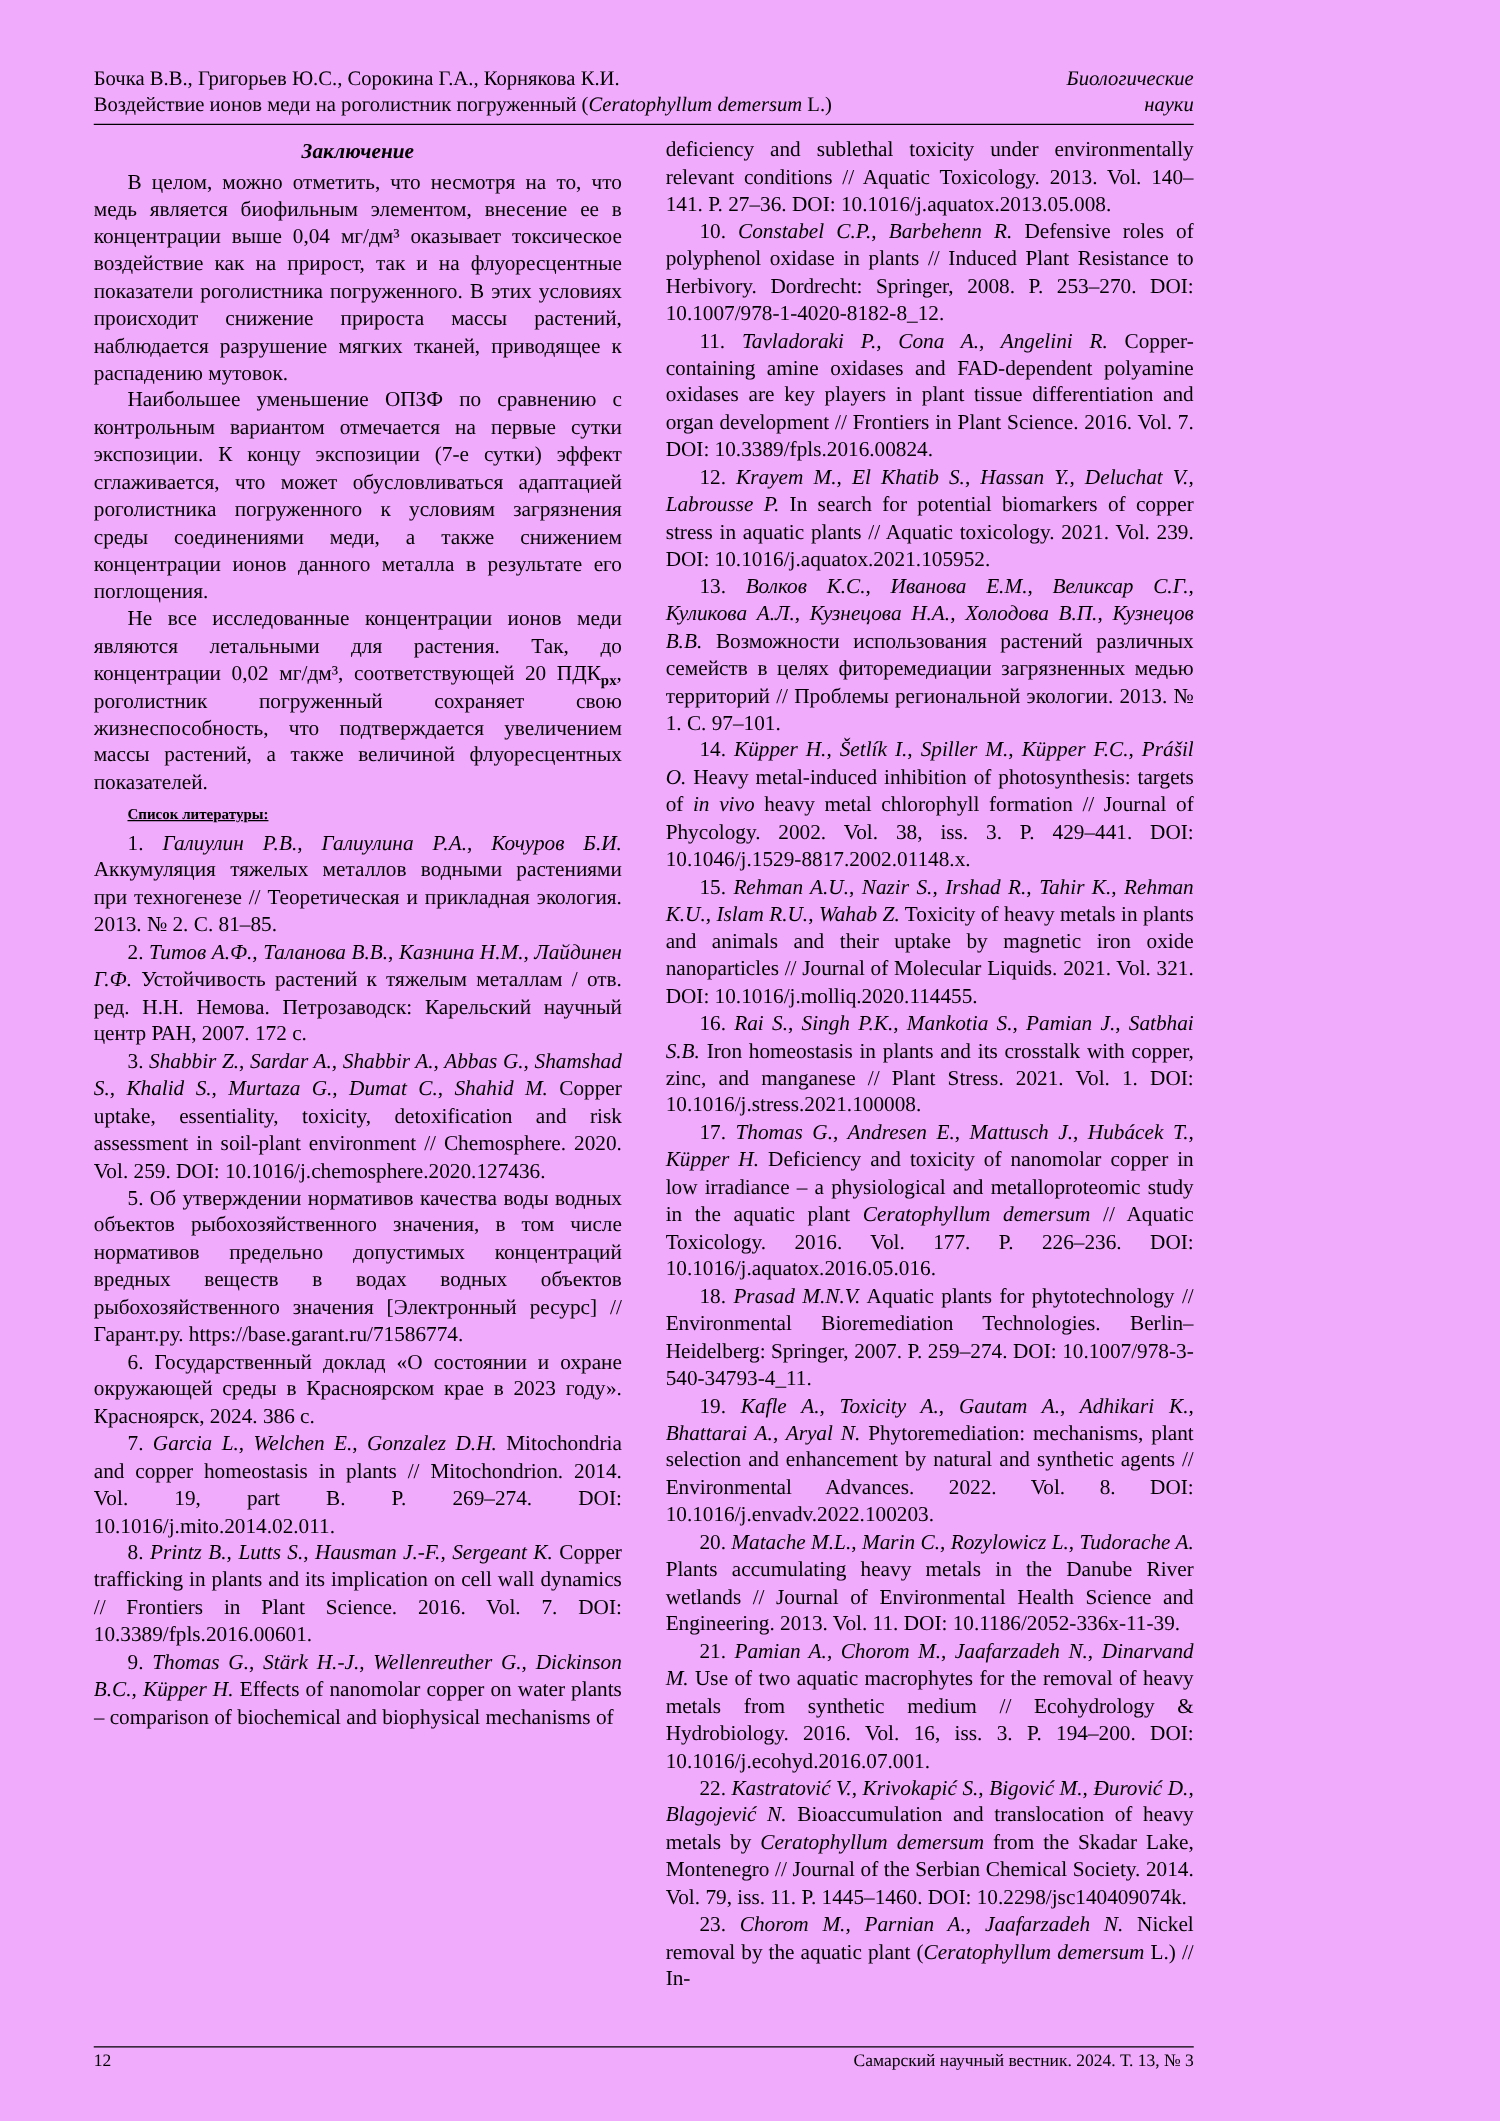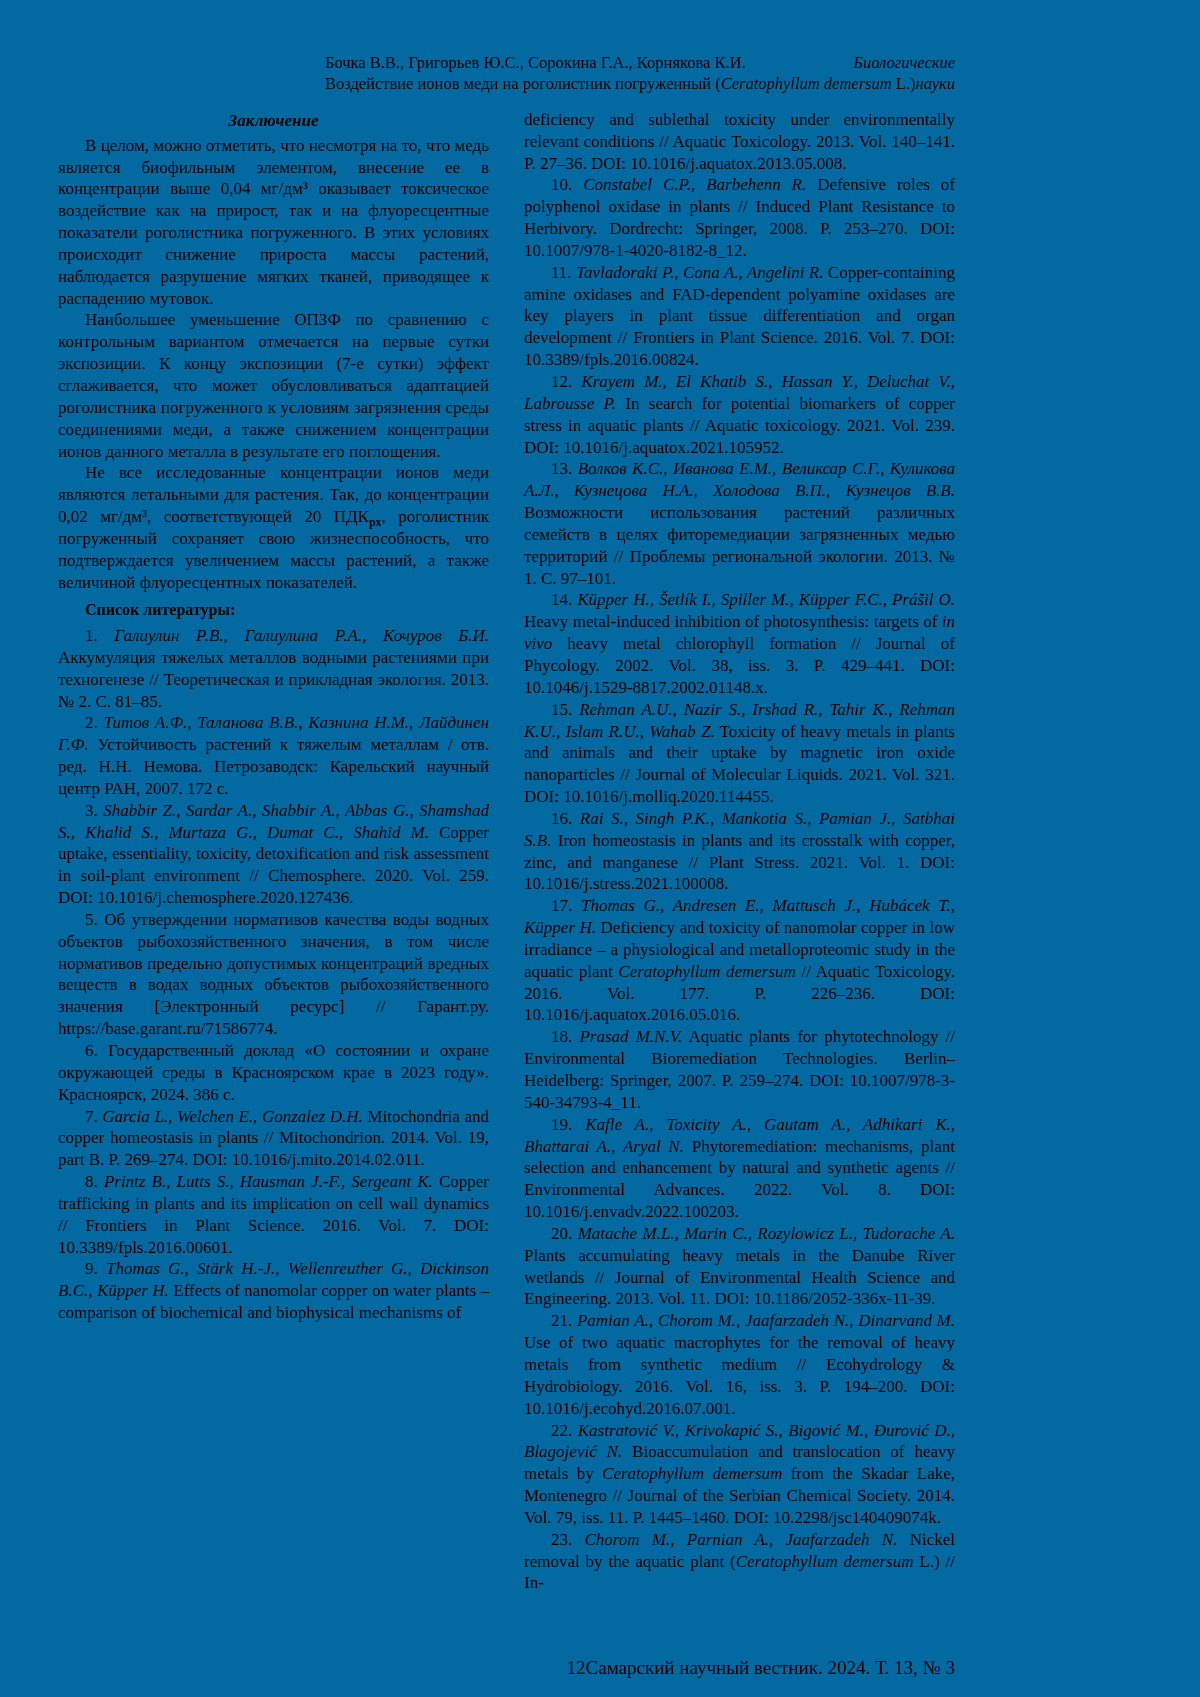--- a/index.html
+++ b/index.html
@@ -1,29 +1,28 @@
 <!DOCTYPE html>
 <html lang="ru"><head>
 <meta charset="utf-8">
 <style>
   html, body { margin: 0; padding: 0; background: #ffffff; }
   .page {
     width: 1200px;
     height: 1697px;
     box-sizing: border-box;
-    padding: 52px 245px 17px 75px;
-    background: #0369a1;
+    padding: 52px 245px 38px 75px;
+    background: #f0abfc;
     color: #000000;
     font-family: "Liberation Serif", "DejaVu Serif", serif;
     font-size: 17px;
     line-height: 1.285;
     display: flex;
     flex-direction: column;
     overflow: hidden;
-    align-items: flex-end;
   }
   header .header-row {
     display: flex;
     justify-content: space-between;
     font-size: 16.5px;
     line-height: 1.3;
   }
   .it { font-style: italic; }
   .sb { vertical-align: sub; font-size: 70%; line-height: 0; font-weight: bold; }
   .rule {
@@ -48,31 +47,32 @@
   }
   .no-indent p { text-indent: 0; }
   .conclusion-heading {
     font-size: 17px;
     font-weight: bold;
     font-style: italic;
     text-align: center;
     margin: 1px 0 3px 0;
   }
   .refs-heading {
-    font-size: 16px;
+    font-size: 12px;
     font-weight: bold;
     margin: 7px 0 4px 0;
     text-indent: 27px;
     text-align: left;
+    text-decoration: underline;
   }
   .footer-rule { margin-top: 6px; }
   footer.page-footer {
     display: flex;
     justify-content: space-between;
-    font-size: 19px;
+    font-size: 14px;
     margin-top: 3px;
   }
 </style>
 </head>
 <body>
 
 <div class="page">
 
   <header>
     <div class="header-row">

